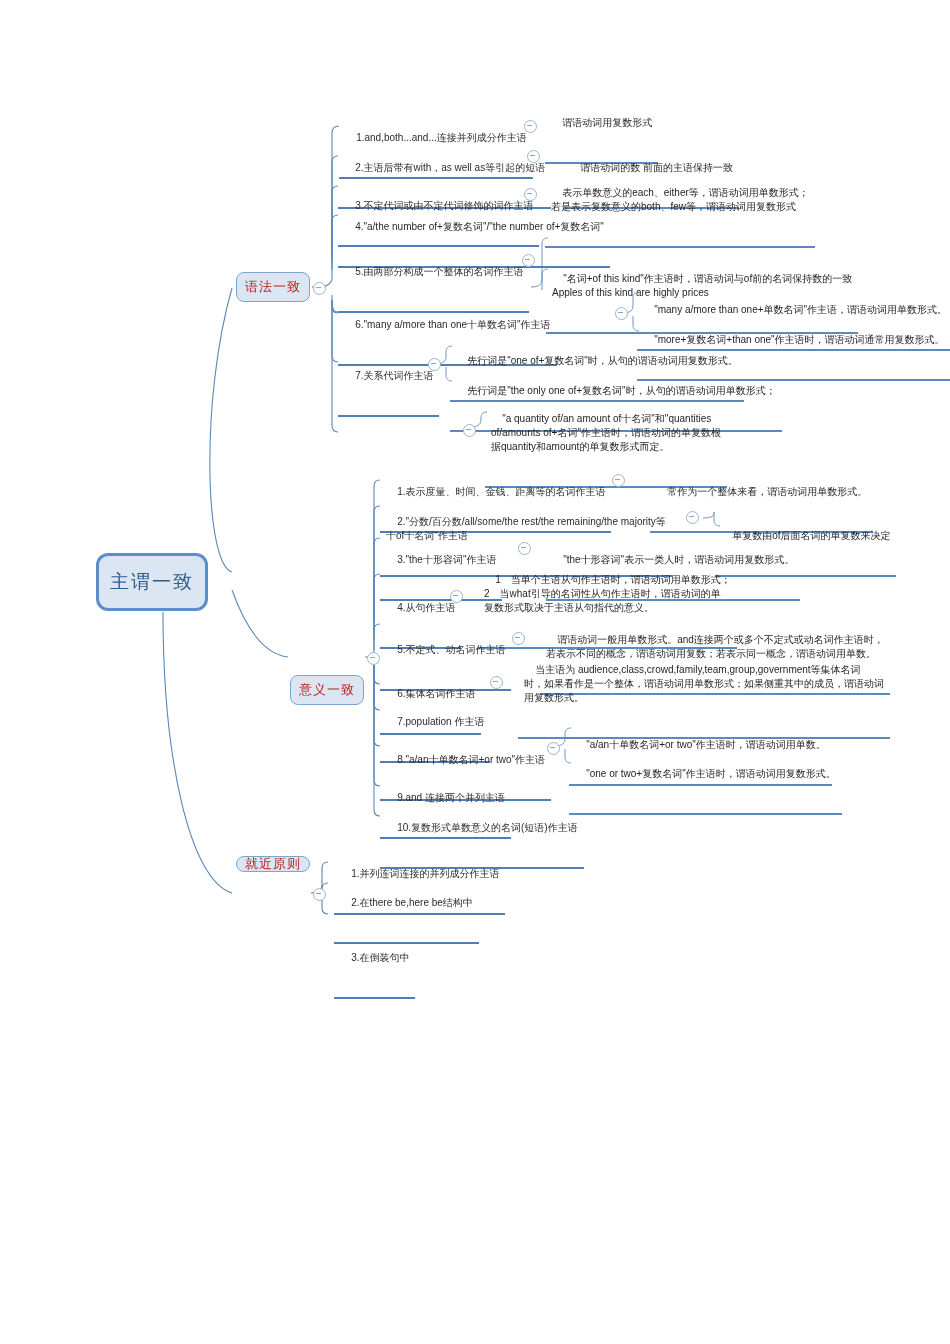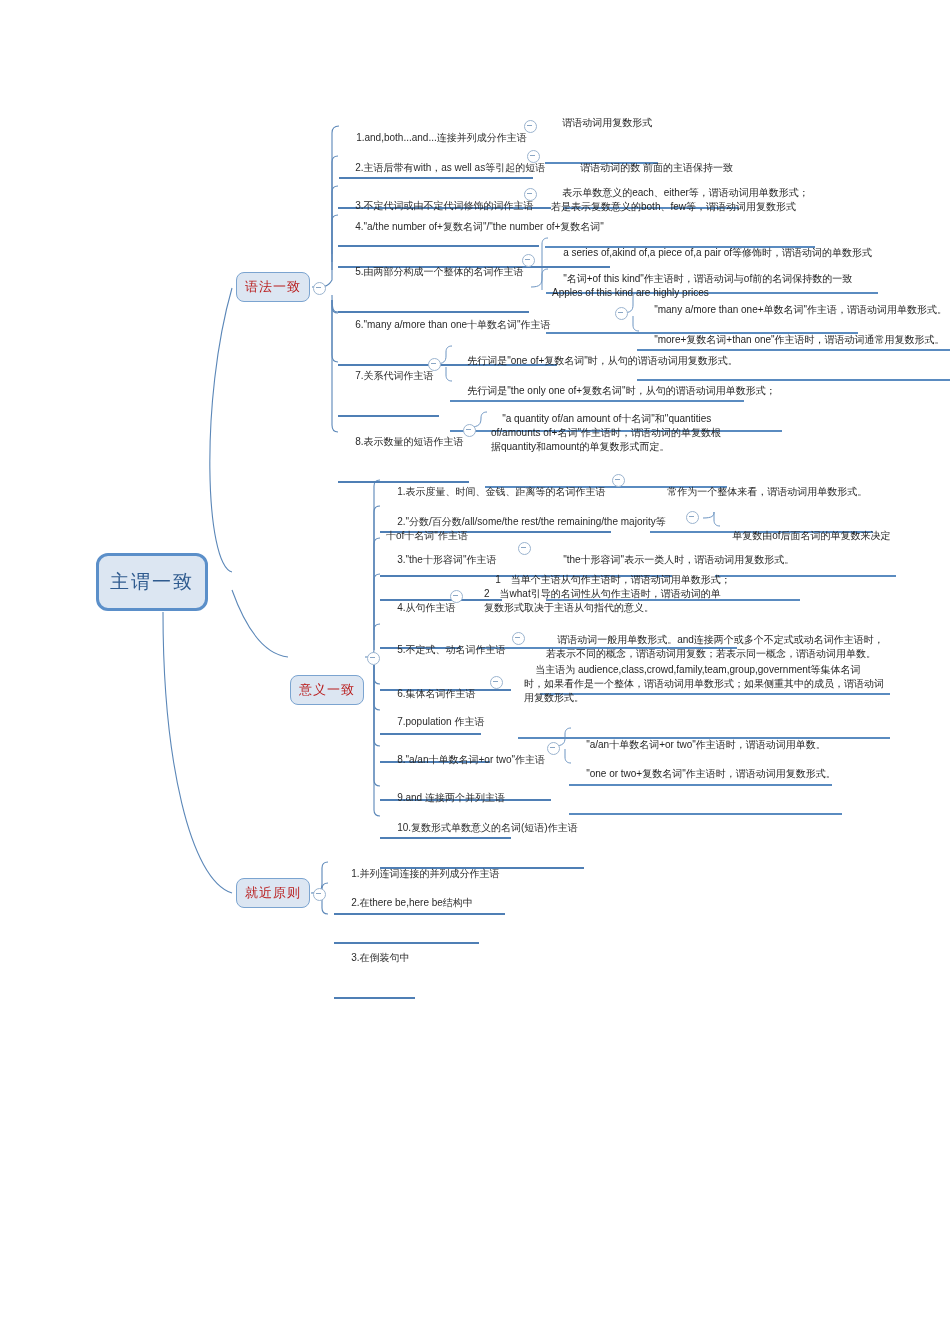--- a/index.html
+++ b/index.html
@@ -197,23 +197,20 @@
   </div>
 
   <div class="topic lvl2" style="left:338px; top:205px;">
     <span>4."a/the number of+复数名词"/"the number of+复数名词"</span>
   </div>
 
   <div class="topic lvl2" style="left:338px; top:250px;">
     <span>5.由两部分构成一个整体的名词作主语</span>
   </div>
   <div class="toggle" style="left:522px; top:254px;"></div>
-  <div class="topic lvl3" style="left:546px; top:231px;">
-    <span>a series of,akind of,a piece of,a pair of等修饰时，谓语动词的单数形式</span>
-  </div>
   <div class="topic lvl3" style="left:546px; top:257px;">
     <span>"名词+of this kind"作主语时，谓语动词与of前的名词保持数的一致
 Apples of this kind are highly prices</span>
   </div>
 
   <div class="topic lvl2" style="left:338px; top:303px;">
     <span>6."many a/more than one十单数名词"作主语</span>
   </div>
   <div class="toggle" style="left:615px; top:307px;"></div>
   <div class="topic lvl3" style="left:637px; top:288px;">
@@ -227,23 +224,20 @@
     <span>7.关系代词作主语</span>
   </div>
   <div class="toggle" style="left:428px; top:358px;"></div>
   <div class="topic lvl3" style="left:450px; top:339px;">
     <span>先行词是"one of+复数名词"时，从句的谓语动词用复数形式。</span>
   </div>
   <div class="topic lvl3" style="left:450px; top:369px;">
     <span>先行词是"the only one of+复数名词"时，从句的谓语动词用单数形式；</span>
   </div>
 
-  <div class="topic lvl2" style="left:338px; top:420px;">
-    <span>8.表示数量的短语作主语</span>
-  </div>
   <div class="toggle" style="left:463px; top:424px;"></div>
   <div class="topic lvl3" style="left:485px; top:397px;">
     <span>"a quantity of/an amount of十名词"和"quantities
 of/amounts of+名词"作主语时，谓语动词的单复数根
 据quantity和amount的单复数形式而定。</span>
   </div>
 
   <div class="node branch-node" style="left:290px; top:642px; width:74px; height:30px;margin-top:33px;">
     <span>意义一致</span>
   </div>
@@ -319,21 +313,21 @@
   </div>
 
   <div class="topic lvl2" style="left:380px; top:776px;">
     <span>9.and 连接两个并列主语</span>
   </div>
 
   <div class="topic lvl2" style="left:380px; top:806px;">
     <span>10.复数形式单数意义的名词(短语)作主语</span>
   </div>
 
-  <div class="node branch-node" style="left:236px; top:878px; width:74px; height:30px;">
+  <div class="node branch-node" style="left:236px; top:856px; width:74px; height:16px;">
     <span>就近原则</span>
   </div>
   <div class="toggle" style="left:313px; top:888px;"></div>
 
   <div class="topic lvl2" style="left:334px; top:852px;">
     <span>1.并列连词连接的并列成分作主语</span>
   </div>
   <div class="topic lvl2" style="left:334px; top:881px;">
     <span>2.在there be,here be结构中</span>
   </div>

